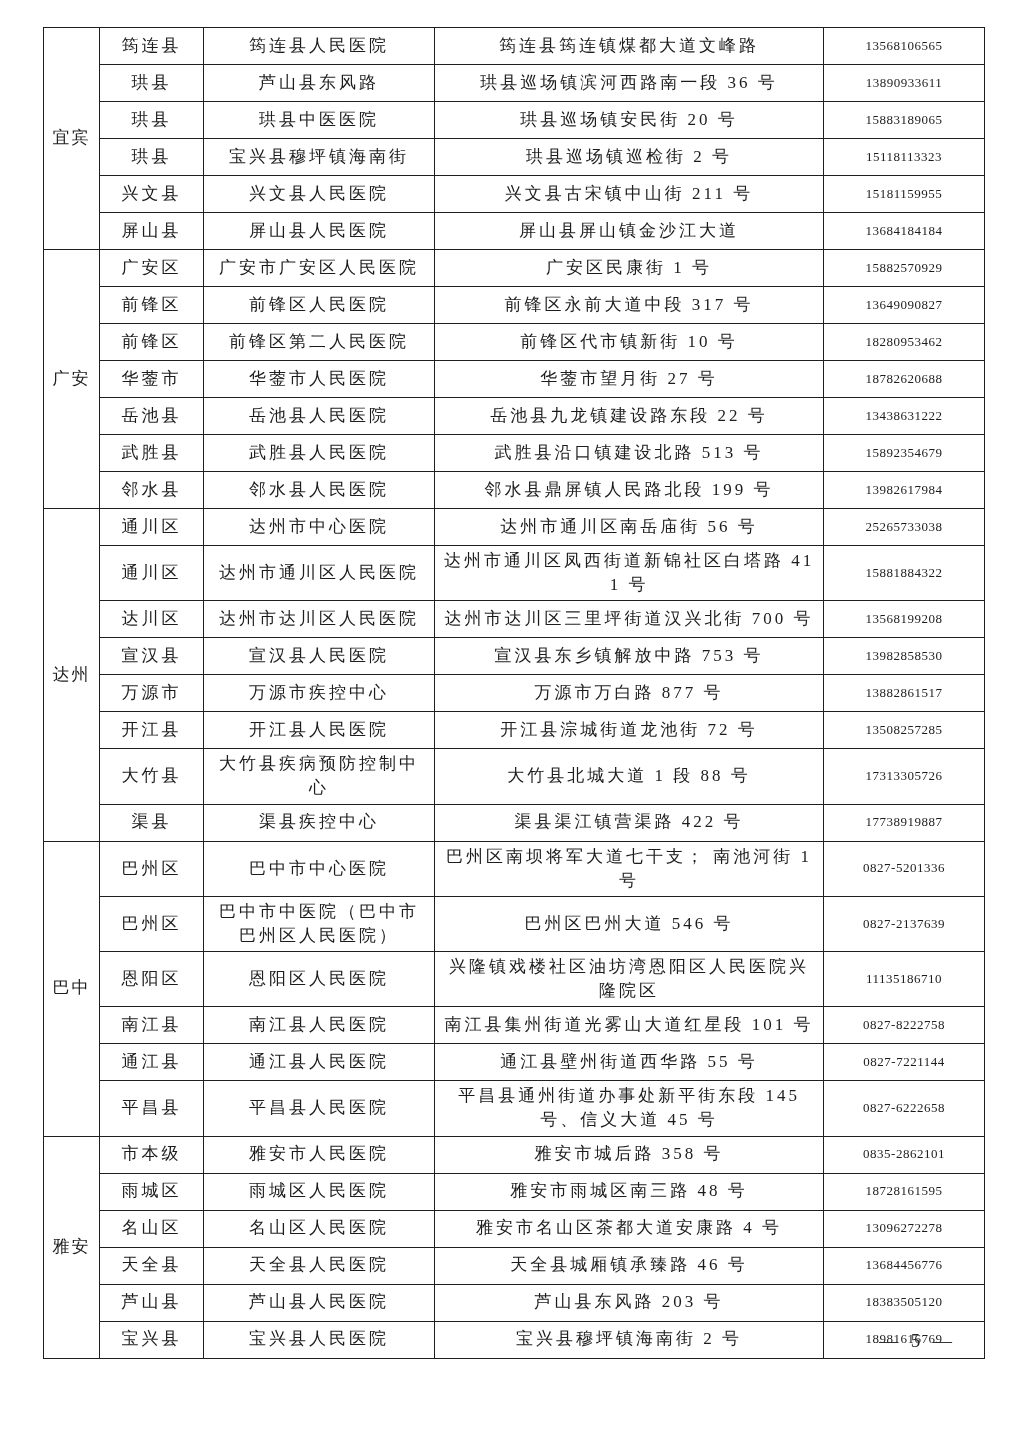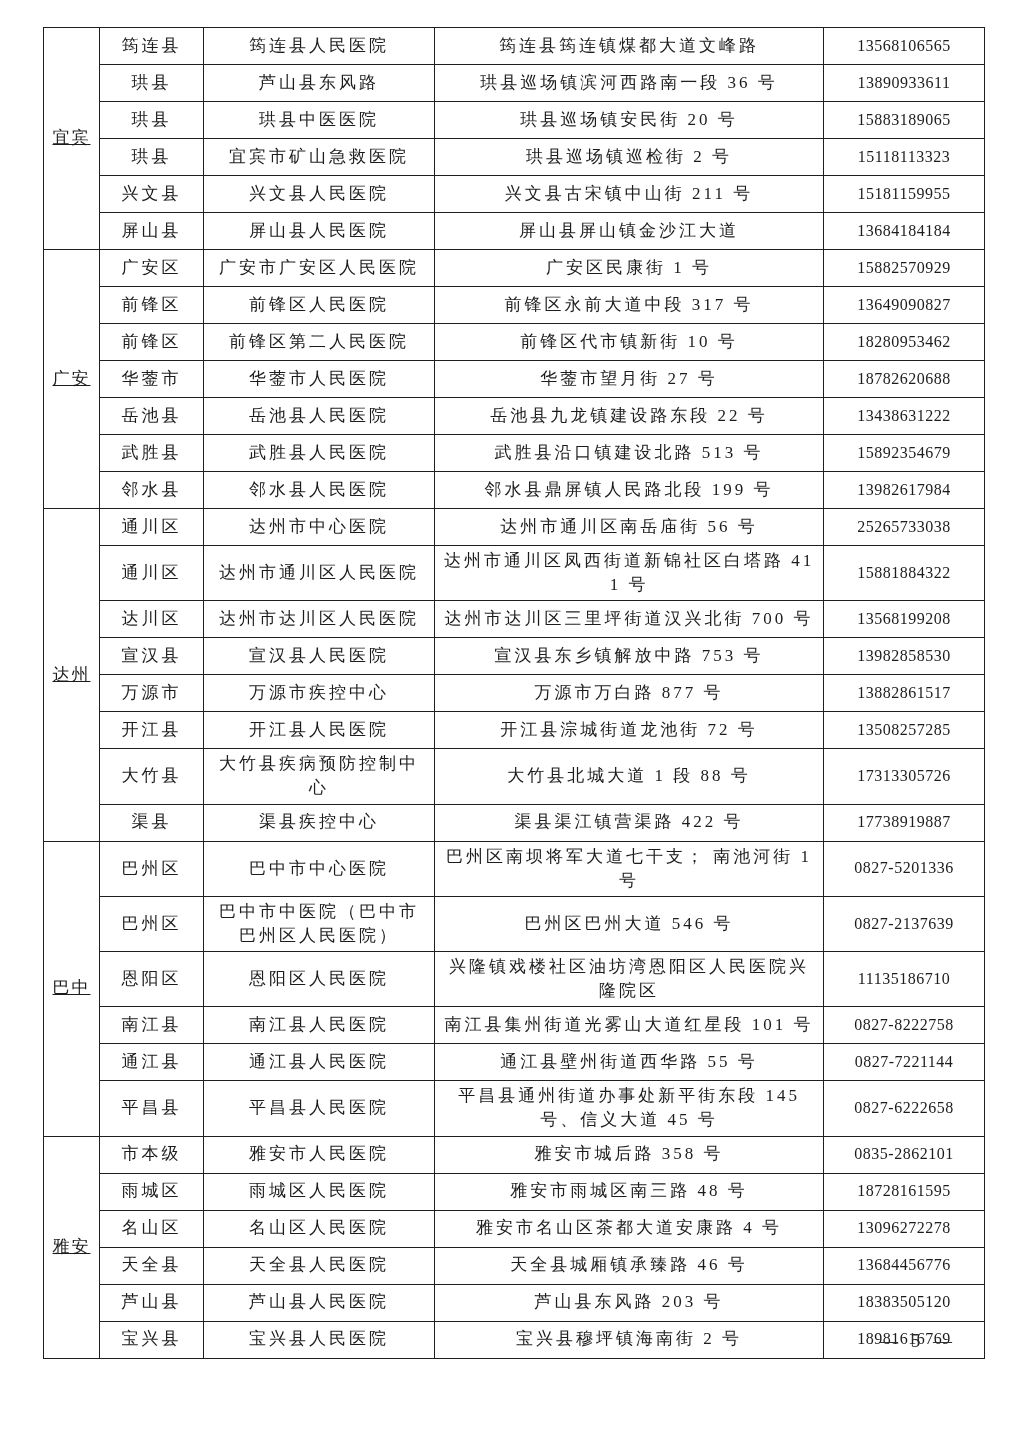--- a/index.html
+++ b/index.html
@@ -33,25 +33,24 @@
     line-height: 1.42;
     padding: 3px 8px;
     letter-spacing: 3px;
     word-break: break-all;
   }
   .hospital-table tr {
     height: 37px;
   }
   .hospital-table td.city-cell {
     letter-spacing: 2px;
-    text-decoration: underline;
   }
   .hospital-table td.phone-cell {
     letter-spacing: 0.5px;
-    font-size: 16px;
+    font-size: 13px;
     word-break: keep-all;
     text-align: center;
   }
   .page-number {
     position: absolute;
     top: 1330px;
     right: 68px;
     font-size: 19px;
     letter-spacing: 4px;
     color: #2a2a2a;
@@ -85,21 +84,21 @@
           <td class="phone-cell">13890933611</td>
         </tr>
         <tr>
           <td class="district-cell">珙县</td>
           <td class="hospital-cell">珙县中医医院</td>
           <td class="address-cell">珙县巡场镇安民街 20 号</td>
           <td class="phone-cell">15883189065</td>
         </tr>
         <tr>
           <td class="district-cell">珙县</td>
-          <td class="hospital-cell">宜宾市矿山急救医院</td>
+          <td class="hospital-cell">宝兴县穆坪镇海南街</td>
           <td class="address-cell">珙县巡场镇巡检街 2 号</td>
           <td class="phone-cell">15118113323</td>
         </tr>
         <tr>
           <td class="district-cell">兴文县</td>
           <td class="hospital-cell">兴文县人民医院</td>
           <td class="address-cell">兴文县古宋镇中山街 211 号</td>
           <td class="phone-cell">15181159955</td>
         </tr>
         <tr>

